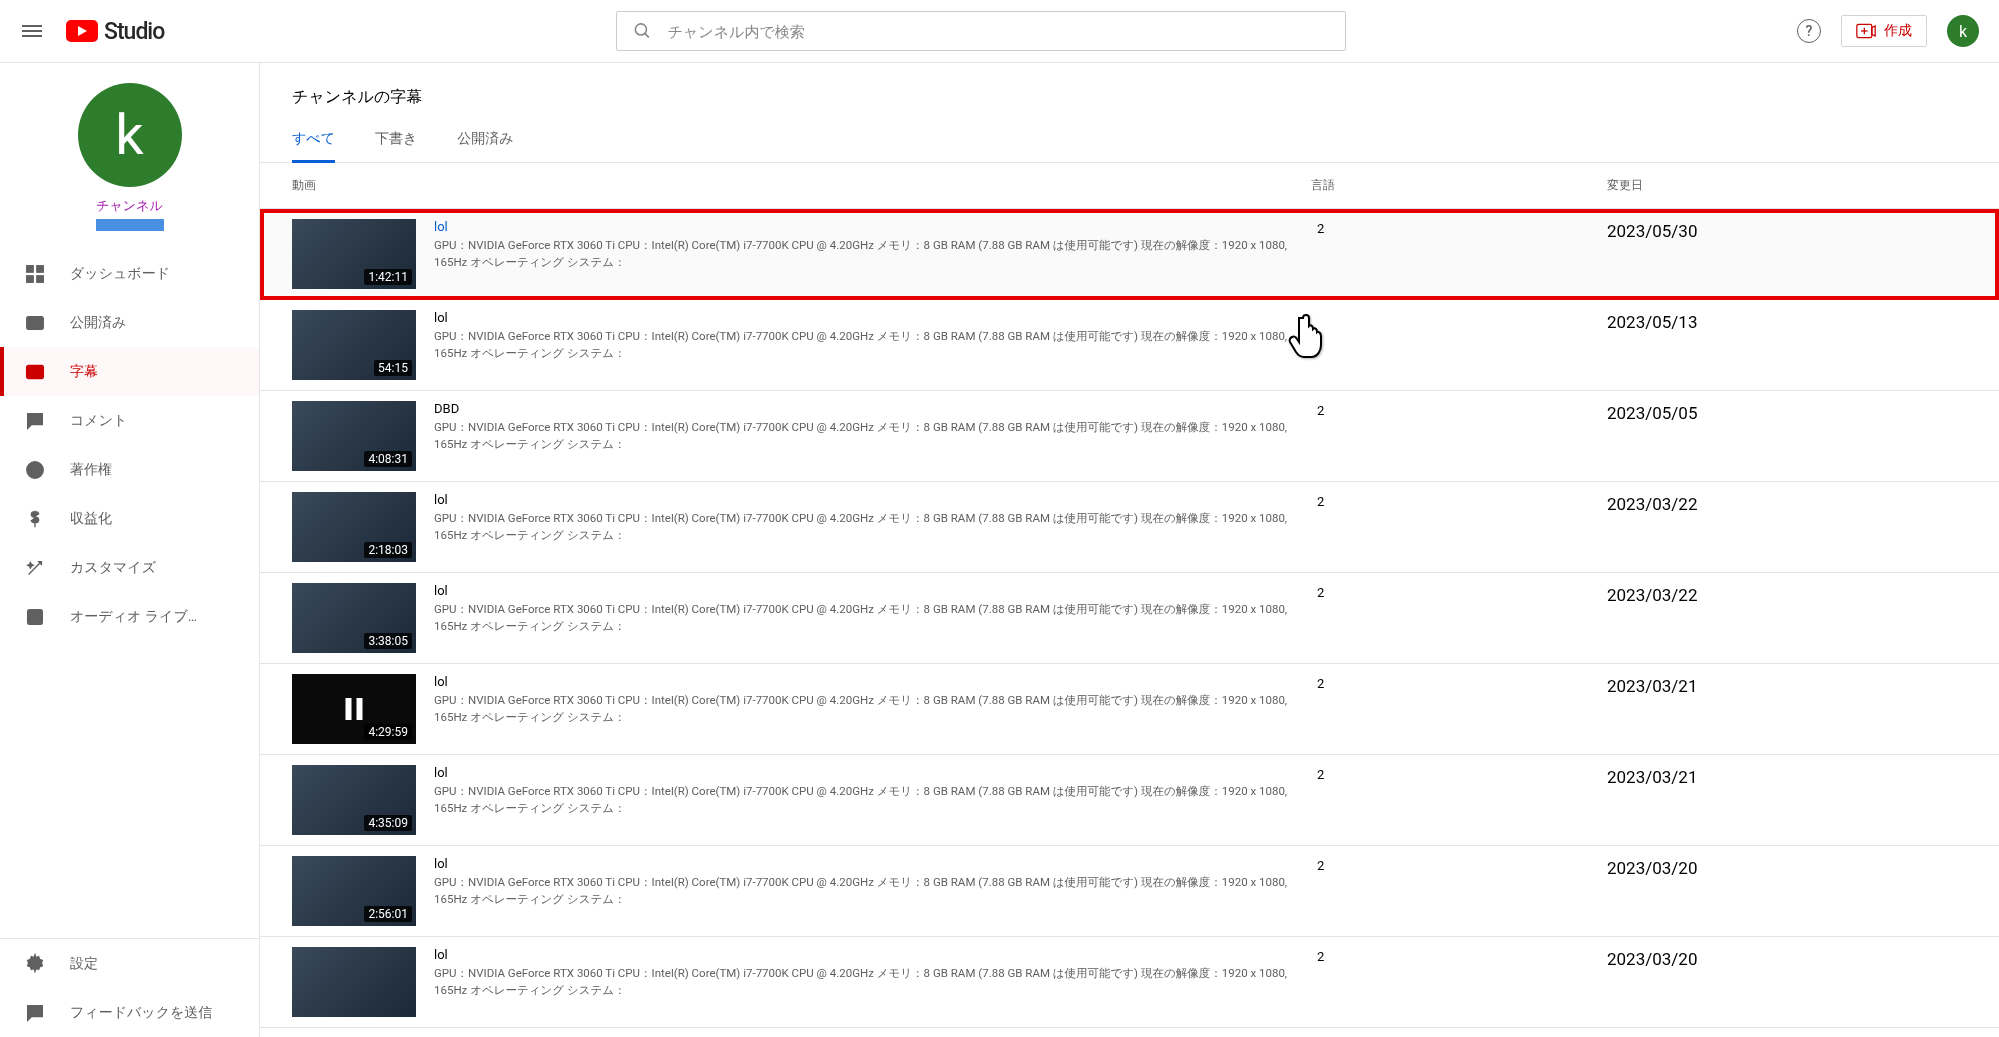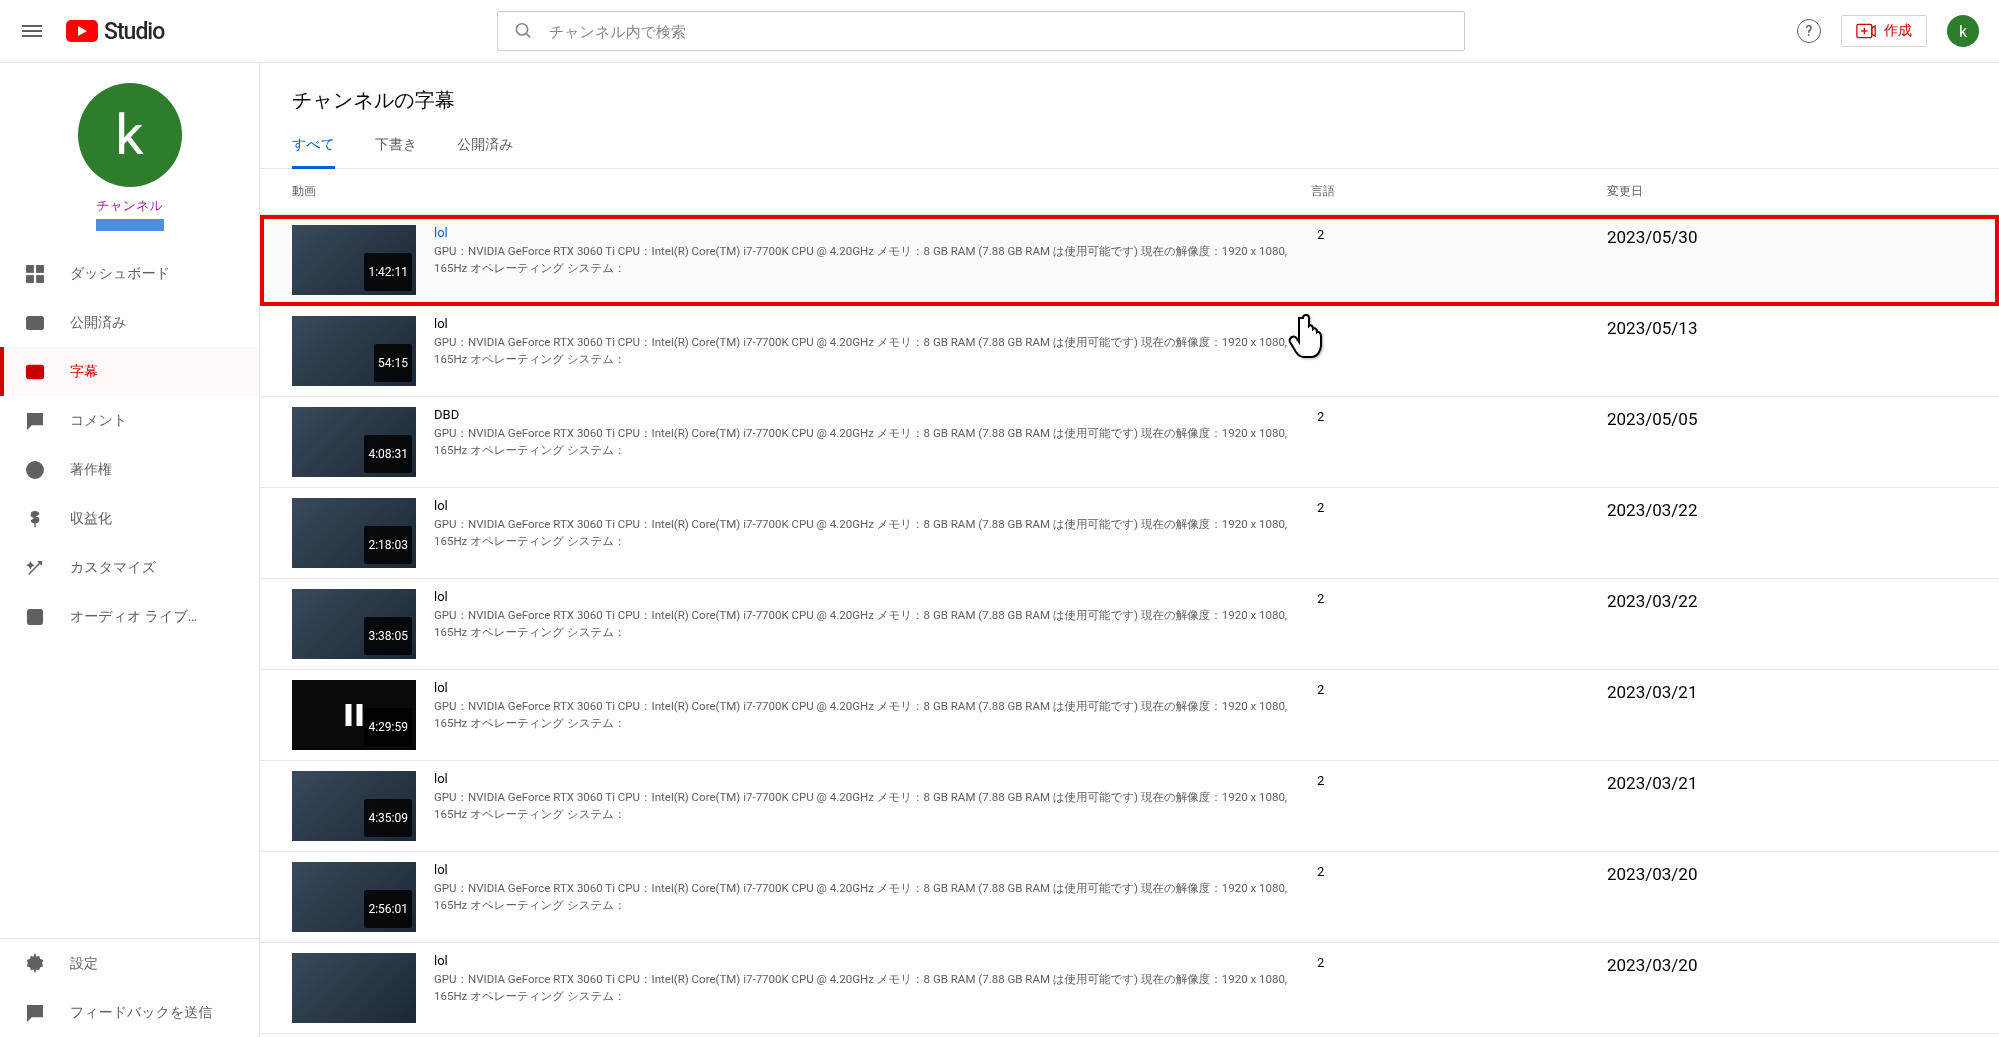--- a/index.html
+++ b/index.html
@@ -7,21 +7,21 @@
 
 
 .header { height: 63px; display: flex; align-items: center; padding: 0 20px; border-bottom: 1px solid #e5e5e5; }
 .menu-icon { width: 24px; height: 24px; display: flex; flex-direction: column; justify-content: space-around; padding: 4px 2px; cursor: pointer; }
 .menu-icon span { height: 2px; background: #606060; }
 .logo { display: flex; align-items: center; margin-left: 22px; gap: 2px; }
 .yt-logo { display:flex; align-items:center; gap:4px;}
 .play-rect { width: 32px; height: 22px; background: #ff0000; border-radius: 5px; display:flex; align-items:center; justify-content:center; }
 .play-tri { width: 0; height: 0; border-left: 9px solid #fff; border-top: 5px solid transparent; border-bottom: 5px solid transparent; }
 .studio-text { font-size: 23px; font-weight: 500; letter-spacing: -1px; margin-left:2px; color:#282828; }
-.search-box { flex: 0 0 auto; width: 968px; margin: 0 auto; height: 40px; border: 1px solid #ccc; display: flex; align-items: center; padding: 0 16px; color: #888; border-radius:2px; }
+.search-box { flex: 0 0 auto; width: 730px; margin: 0 auto; height: 40px; border: 1px solid #ccc; display: flex; align-items: center; padding: 0 16px; color: #888; border-radius:2px; }
 .search-box svg { margin-right: 16px; }
 .search-box input { border: none; outline: none; font-size: 15px; width: 100%; color: #030303; }
 .search-box input::placeholder { color: #888; }
 .header-right { display: flex; align-items: center; gap: 20px; }
 .help-icon { width: 24px; height: 24px; border: 1.5px solid #606060; border-radius: 50%; display:flex; align-items:center; justify-content:center; color:#606060; font-size:14px; font-weight:500; }
 .create-btn { display: flex; align-items: center; gap: 8px; padding: 6px 14px; border: 1px solid #d3d3d3; border-radius: 2px; color:#cc0000; font-size:14px; cursor:pointer; }
 .avatar { width: 32px; height: 32px; border-radius: 50%; background: #2d7d2d; color: #fff; display:flex; align-items:center; justify-content:center; font-size:16px; }
 
 
 .container { display: flex; height: calc(100vh - 63px); }
@@ -36,39 +36,39 @@
 .nav-item { display: flex; align-items: center; padding: 0 24px; height: 49px; color: #606060; font-size: 14px; cursor: pointer; gap: 24px; position:relative; }
 .nav-item.active { color: #cc0000; background: #fef8f8; }
 .nav-item.active::before { content:""; position:absolute; left:0; top:0; bottom:0; width:4px; background:#cc0000; }
 .nav-item svg { width: 22px; height: 22px; fill: currentColor; }
 .nav-icon { width:22px; height:22px; display:flex; align-items:center; justify-content:center; color:#606060; }
 .nav-item.active .nav-icon { color:#cc0000; }
 .nav-bottom { border-top: 1px solid #e5e5e5; }
 
 
 .main { flex: 1; overflow: auto; padding: 0 0 40px; }
-.page-title { font-size: 20px; font-weight: 500; padding: 24px 32px 0; }
+.page-title { font-size: 16px; font-weight: 500; padding: 24px 32px 0; }
 .tabs { display: flex; gap: 40px; padding: 22px 32px 0; border-bottom: 1px solid #e5e5e5; }
 .tab { padding-bottom: 14px; font-size: 14px; color: #606060; cursor: pointer; position:relative; }
 .tab.active { color: #065fd4; font-weight:500; }
 .tab.active::after { content:""; position:absolute; left:0; right:0; bottom:-1px; height:3px; background:#065fd4; }
 
 
 .table-header { display: flex; padding: 14px 32px; font-size: 12px; color: #606060; border-bottom: 1px solid #e5e5e5; gap: 6px; }
 .col-video { flex: 1; }
 .col-lang { width: 290px; }
 .col-date { width: 360px; }
 .row { display: flex; padding: 10px 32px; border-bottom: 1px solid #e5e5e5; align-items:flex-start; font-size:12px; }
 .row.highlight { outline: 4px solid #e60000; outline-offset: -4px; background:#fafafa; }
 .thumb-wrap { position:relative; width:124px; height:70px; flex-shrink:0; margin-right:18px; }
 .thumb { width:100%; height:100%; background:#2a3848; background-image: linear-gradient(135deg,#3a4a5a 0%,#2a3848 50%,#1a2838 100%); }
 .thumb.dark { background: #0a0a0a; background-image:none; }
 .pause-overlay { position:absolute; top:50%; left:50%; transform:translate(-50%,-50%); display:flex; gap:5px; }
 .pause-overlay span { width:6px; height:22px; background:#fff; }
-.duration { position:absolute; right:4px; bottom:4px; background:rgba(0,0,0,0.8); color:#fff; font-size:12px; padding:12px 4px; border-radius:2px; }
+.duration { position:absolute; right:4px; bottom:4px; background:rgba(0,0,0,0.8); color:#fff; font-size:12px; padding:1px 4px; border-radius:2px; }
 .video-info { flex:1; min-width:0; padding-right:20px; }
 .video-title { font-size:13px; color:#030303; margin-bottom:3px; }
 .row.highlight .video-title { color:#065fd4; }
 .video-desc { font-size:11.5px; color:#606060; line-height:1.5; }
 .lang-cell { width:290px; font-size:13px; padding-top:2px; }
 .date-cell { width:360px; font-size:17px; padding-top:2px; }
 
 
 .cursor-hand { position:fixed; left:1285px; top:310px; pointer-events:none; }
 .cursor-hand svg { filter: drop-shadow(1px 1px 1px rgba(0,0,0,0.3)); }

